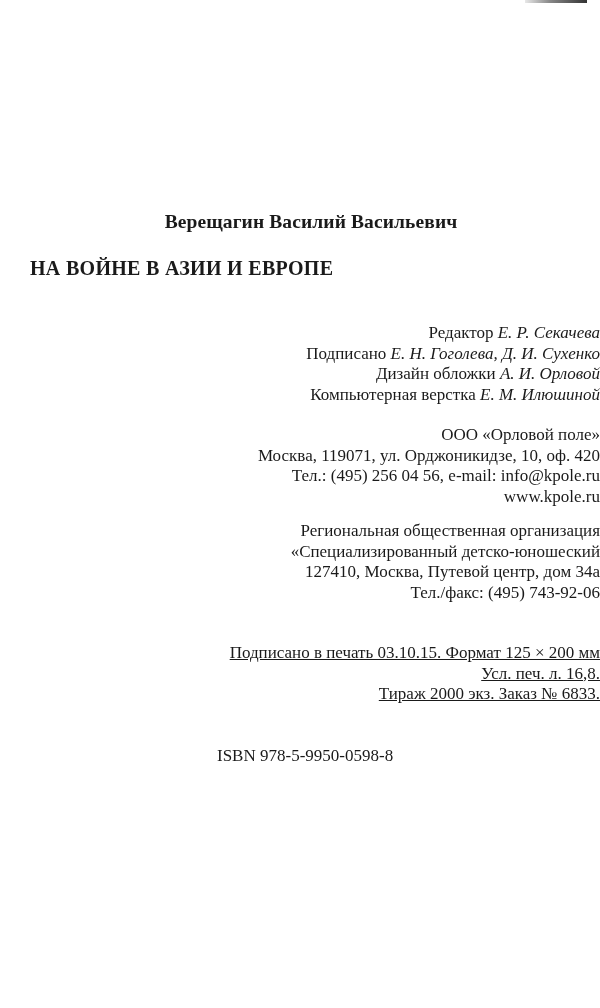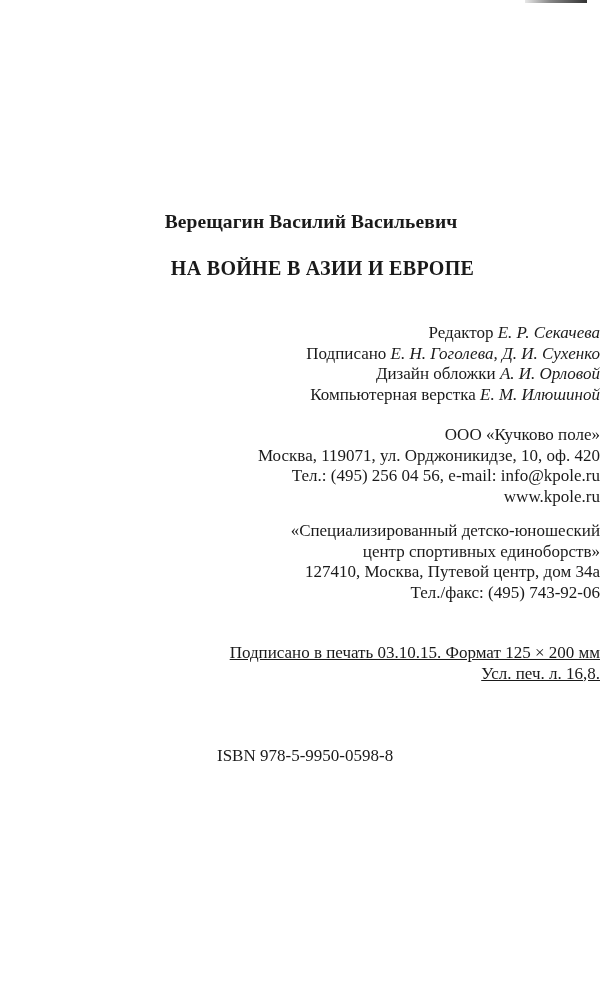--- a/index.html
+++ b/index.html
@@ -34,25 +34,24 @@
       font-size: 19.5px;
       padding-left: 22px;
       box-sizing: border-box;
       letter-spacing: 0.1px;
     }
     .title {
       position: absolute;
       top: 257px;
       left: 0;
       width: 100%;
-      text-align: center;
       font-family: "Liberation Serif", serif;
       font-weight: bold;
       font-size: 20px;
-      padding-left: 45px;
+      padding-left: 30px;
       box-sizing: border-box;
       letter-spacing: 0.3px;
     }
     .block {
       position: absolute;
       left: 0;
       width: 100%;
       text-align: right;
       font-family: "Liberation Serif", serif;
       font-size: 17px;
@@ -97,31 +96,32 @@
     <span>Дизайн обложки</span>
     <i>А. И. Орловой</i>
   </span>
   <span class="line">
     <span>Компьютерная верстка</span>
     <i>Е. М. Илюшиной</i>
   </span>
 </div>
 
 <div class="block publisher">
-  <span class="line">ООО «Кучково поле»</span>
+  <span class="line">ООО «Орловой поле»</span>
   <span class="line">Москва, 119071, ул. Орджоникидзе, 10, оф. 420</span>
   <span class="line">Тел.: (495) 256 04 56, e-mail: info@kpole.ru</span>
   <span class="line">www.kpole.ru</span>
 </div>
 
 <div class="block org">
+  <span class="line">Региональная общественная организация</span>
   <span class="line">«Специализированный детско-юношеский</span>
-  <span class="line">центр спортивных единоборств»</span>
   <span class="line">127410, Москва, Путевой центр, дом 34а</span>
   <span class="line">Тел./факс: (495) 743-92-06</span>
 </div>
 
 <div class="block print">
   <span class="line">Подписано в печать 03.10.15. Формат 125 × 200 мм</span>
   <span class="line">Усл. печ. л. 16,8.</span>
+  <span class="line">Тираж 2000 экз. Заказ № 6833.</span>
 </div>
 
 <div class="isbn">ISBN 978-5-9950-0598-8</div>
 
 </body></html>

